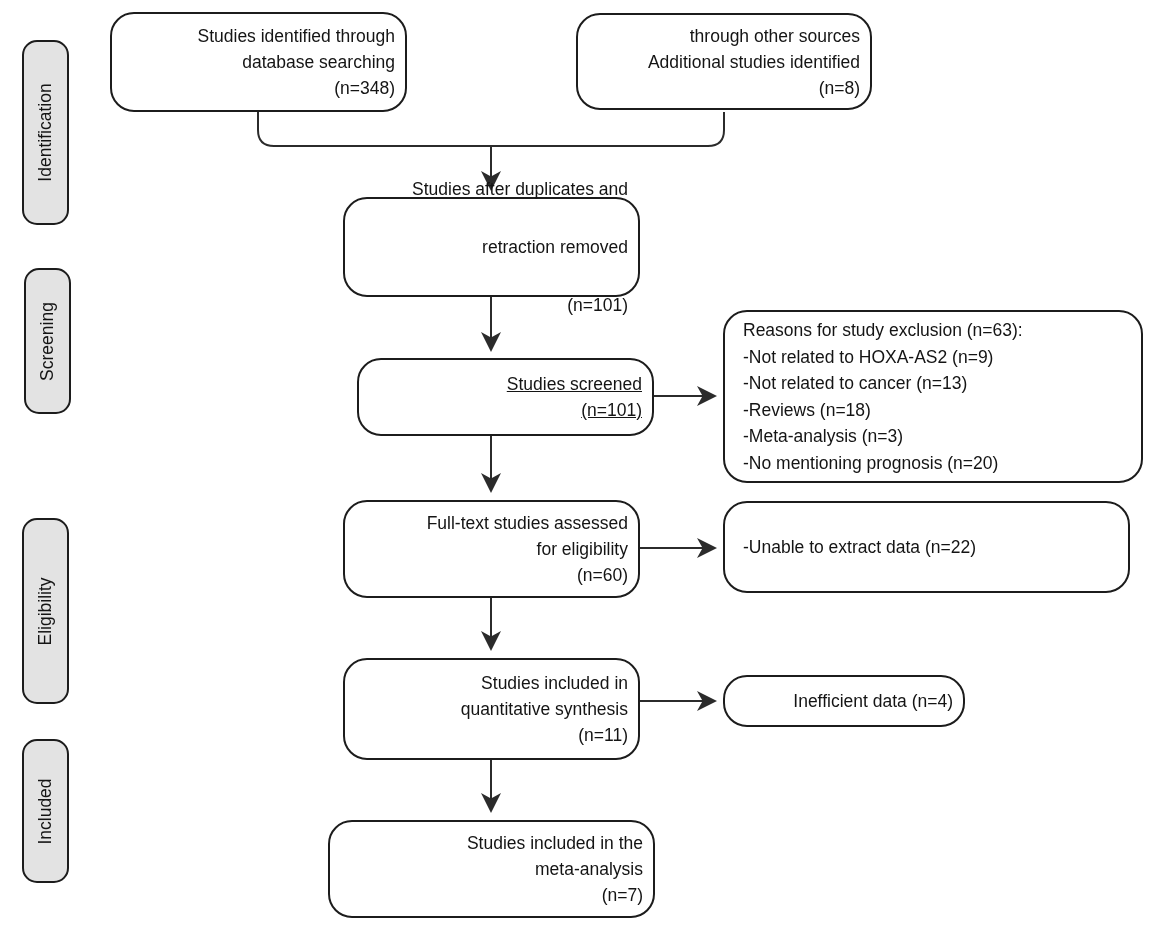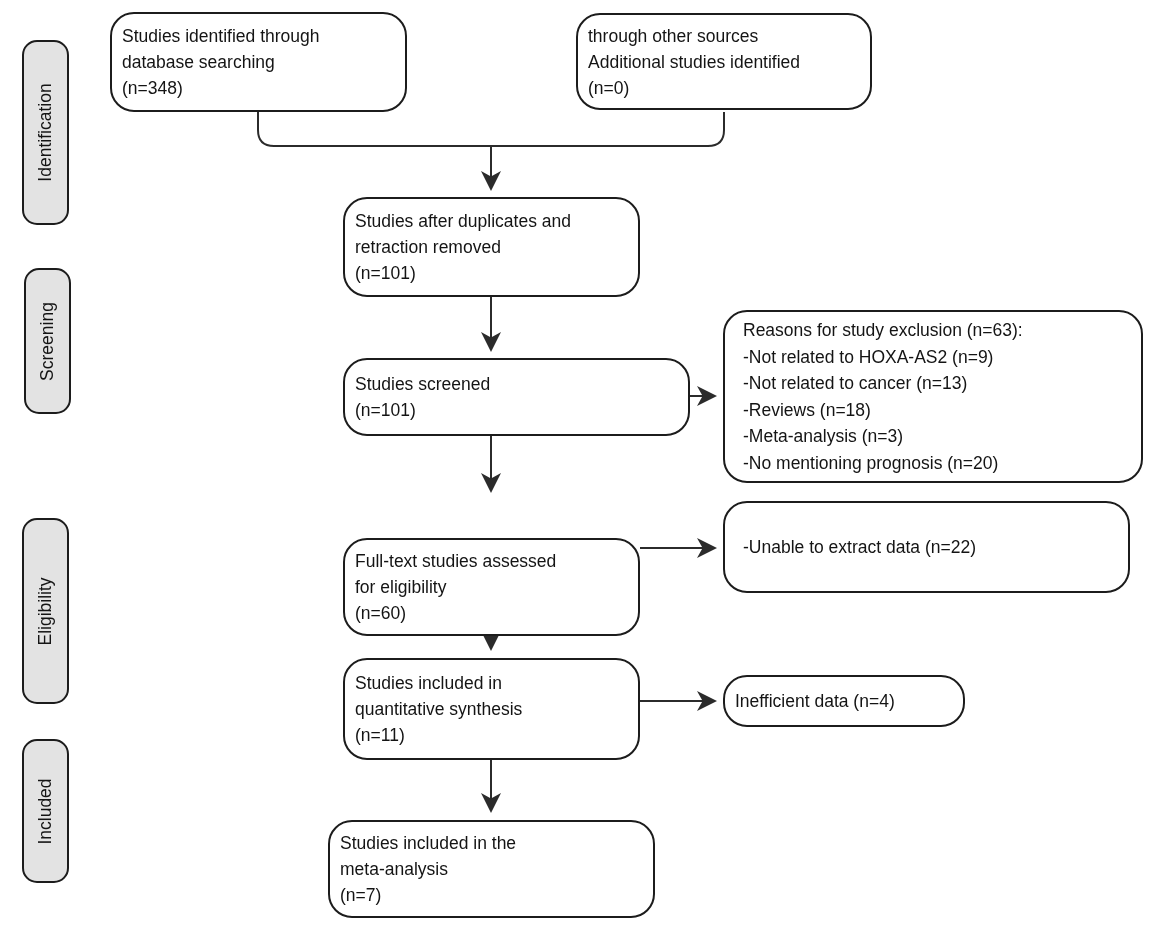--- a/index.html
+++ b/index.html
@@ -32,21 +32,21 @@
   }
   .node {
     position: absolute;
     box-sizing: border-box;
     background: var(--box_fill, #ffffff);
     border: 2px solid var(--box_border, #1c1c1c);
     border-radius: 24px;
     display: flex;
     flex-direction: column;
     justify-content: center;
-    align-items: flex-start;
+    align-items: flex-end;
     text-align: center;
     font-size: 17.5px;
     line-height: 26px;
     padding: 22px 10px;
   }
   .node.note {
     align-items: flex-start;
     text-align: left;
     padding: 8px 18px;
     line-height: 26.5px;
@@ -105,44 +105,44 @@
 
   <div class="node" style="left:110px; top:12px; width:297px; height:100px;">
     <span class="line">Studies identified through</span>
     <span class="line">database searching</span>
     <span class="line">(n=348)</span>
   </div>
 
   <div class="node" style="left:576px; top:13px; width:296px; height:97px;">
     <span class="line">through other sources</span>
     <span class="line">Additional studies identified</span>
-    <span class="line">(n=0)</span>
+    <span class="line">(n=8)</span>
   </div>
 
-  <div class="node" style="left:343px; top:197px; width:297px; height:100px;">
+  <div class="node" style="left:343px; top:197px; width:297px; height:100px;gap:32px;">
     <span class="line">Studies after duplicates and</span>
     <span class="line">retraction removed</span>
     <span class="line">(n=101)</span>
   </div>
 
-  <div class="node" style="left:343px; top:358px; width:347px; height:78px;">
+  <div class="node" style="left:357px; top:358px; width:297px; height:78px;text-decoration:underline;">
     <span class="line">Studies screened</span>
     <span class="line">(n=101)</span>
   </div>
 
   <div class="node note" style="left:723px; top:310px; width:420px; height:173px;">
     <span class="line">Reasons for study exclusion (n=63):</span>
     <span class="line">-Not related to HOXA-AS2 (n=9)</span>
     <span class="line">-Not related to cancer (n=13)</span>
     <span class="line">-Reviews (n=18)</span>
     <span class="line">-Meta-analysis (n=3)</span>
     <span class="line">-No mentioning prognosis (n=20)</span>
   </div>
 
-  <div class="node" style="left:343px; top:500px; width:297px; height:98px;margin-top:38px;">
+  <div class="node" style="left:343px; top:500px; width:297px; height:98px;">
     <span class="line">Full-text studies assessed</span>
     <span class="line">for eligibility</span>
     <span class="line">(n=60)</span>
   </div>
 
   <div class="node note" style="left:723px; top:501px; width:407px; height:92px;">
     <span class="line">-Unable to extract data (n=22)</span>
   </div>
 
   <div class="node" style="left:343px; top:658px; width:297px; height:102px;border-radius:24px;">

